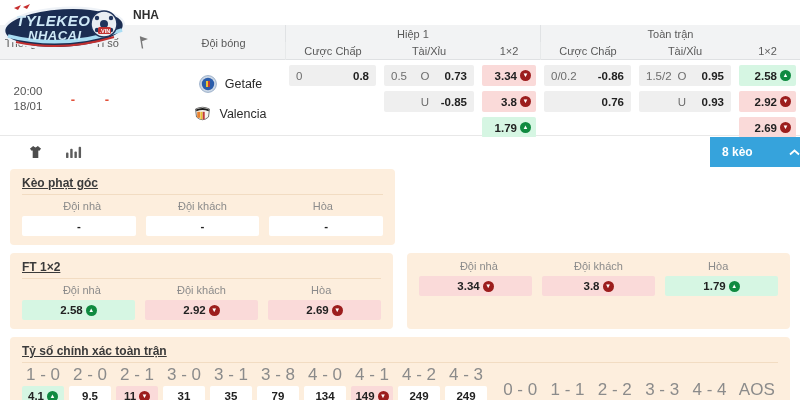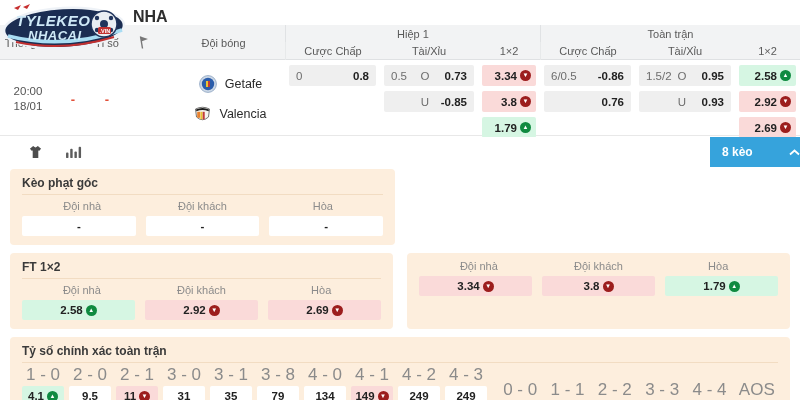--- a/index.html
+++ b/index.html
@@ -1,21 +1,21 @@
 <!DOCTYPE html>
 <html><head>
 <meta charset="utf-8">
 <style>
   * { margin:0; padding:0; box-sizing:border-box; }
   body { background:#fff; font-family:"Liberation Sans", sans-serif; }
   .app { position:relative; width:800px; height:400px; background:#fff; overflow:hidden; }
 
   
   .logo { position:absolute; left:2px; top:3px; z-index:9; }
-  .league-label { position:absolute; left:133px; top:8px; font-size:16px; font-weight:bold; color:#2f2f2f; z-index:2; }
+  .league-label { position:absolute; left:133px; top:8px; font-size:12px; font-weight:bold; color:#2f2f2f; z-index:2; }
 
   
   .odds-table { position:absolute; top:25px; left:0; width:800px; }
   .grid-cols { display:grid; grid-template-columns:56px 34px 34px 38px 123px 95px 98px 62px 95px 100px 65px; }
   .thead { background:#f2f3f4; border-bottom:1px solid #dfe1e3; grid-template-rows:17px 18px; height:35px;
            font-size:11px; color:#5a5a5a; }
   .thead > div { display:flex; align-items:center; justify-content:center; }
   .span2 { grid-row:1 / 3; }
   .gh1 { grid-column:6 / 9; grid-row:1; border-left:1px solid #e0e2e4; }
   .gft { grid-column:9 / 12; grid-row:1; border-left:1px solid #e0e2e4; }
@@ -51,21 +51,21 @@
   
   .toolbar { position:absolute; top:137px; left:12px; width:800px; height:30px; display:flex; align-items:center;
              padding-left:16px; gap:22px; background:#fff; }
   .tool-ic { cursor:pointer; display:flex; align-items:center; }
   .keo-btn { margin-left:auto; width:102px; height:30px; background:#36a3dc; color:#fff; font-size:12px; font-weight:bold;
              display:flex; align-items:center; justify-content:space-between; padding:0 12px; cursor:pointer; border:none; }
 
   
   .sections { position:absolute; top:169px; left:0; width:800px; padding:0 10px; display:flex; flex-direction:column; gap:8px; }
   .section { background:#fdeedd; border-radius:4px; padding:7px 12px 9px 12px; }
-  .sec-title { font-size:12px; font-weight:bold; color:#3a3a3a; padding-bottom:4px; border-bottom:1px solid #f2dcc2; margin-bottom:5px; }
+  .sec-title { font-size:12px; font-weight:bold; color:#3a3a3a; padding-bottom:4px; border-bottom:1px solid #f2dcc2; margin-bottom:5px;text-decoration:underline; }
   .sec-heads { display:flex; margin-bottom:4px; }
   .sec-heads div { flex:1; text-align:center; font-size:11px; color:#8b8b8b; }
   .sec-cells { display:flex; gap:10px; }
   .vcell { flex:1; background:#fff; border-radius:2px; height:20px; display:flex; align-items:center; justify-content:center;
            font-size:11.5px; font-weight:bold; color:#222; cursor:pointer; }
   .row-2col { display:flex; gap:14px;border-radius:25px; }
   .row-2col .section { flex:1; }
 
   .cs-wrap { display:flex; gap:12px; }
   .cs-main { flex:0 0 465px; display:grid; grid-template-columns:repeat(10,1fr); gap:4px 5px; }
@@ -185,21 +185,21 @@
             <span class="ticon down">▼</span>
           </div>
           <div class="xbox up">
             <span>1.79</span>
             <span class="ticon up">▲</span>
           </div>
         </div>
 
       <div class="odds-col">
         <div class="hbox">
-          <span class="line">6/0.5</span>
+          <span class="line">0/0.2</span>
           <span class="odd">-0.86</span>
         </div>
         <div class="hbox">
           <span class="line"></span>
           <span class="odd">0.76</span>
         </div>
       </div>
 
       <div class="odds-col">
         <div class="oubox">

